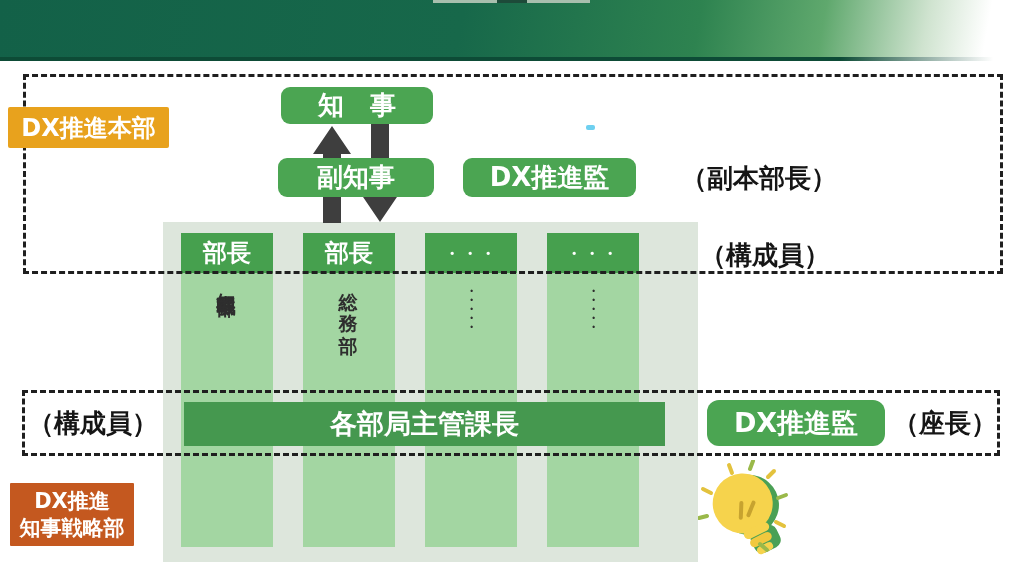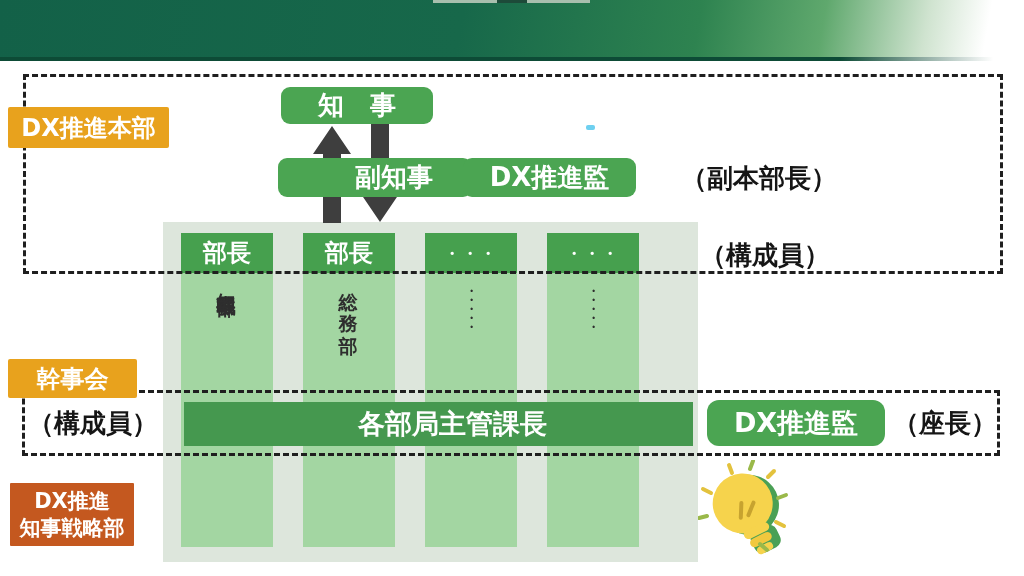--- a/index.html
+++ b/index.html
@@ -25,21 +25,21 @@
        color:#fff;font-weight:bold;border-radius:2px;text-align:center;}
   .tag-hq{left:8px;top:73px;width:161px;height:41px;background:#e8a21d;font-size:24px;margin-top:34px;}
   .tag-sec{left:8px;top:359px;width:129px;height:39px;background:#e8a21d;font-size:24px;}
   .tag-leader{left:10px;top:483px;width:124px;height:63px;background:#c4581f;font-size:21px;
               flex-direction:column;line-height:1.25;border-radius:1px;}
 
   
   .gbox{position:absolute;display:flex;align-items:center;justify-content:center;
         background:#4ba552;color:#fff;font-weight:bold;border-radius:9px;z-index:2;}
   .box-governor{left:281px;top:87px;width:152px;height:37px;font-size:26px;}
-  .box-vicegov{left:278px;top:158px;width:156px;height:39px;font-size:26px;padding-left:38px;}
+  .box-vicegov{left:278px;top:158px;width:156px;height:39px;font-size:26px;}
   .box-dxsup-top{left:463px;top:158px;width:173px;height:39px;font-size:26px;}
   .box-dxsup-bottom{left:707px;top:400px;width:178px;height:46px;font-size:27px;border-radius:12px;z-index:3;}
 
   
   .role{position:absolute;font-weight:bold;color:#151515;font-size:26px;z-index:2;}
 
   
   .arrows{position:absolute;left:296px;top:120px;z-index:1;}
 
   
@@ -50,21 +50,21 @@
   .col-head.txt{font-size:24px;}
   .col-head.dots{font-size:16px;letter-spacing:2px;padding-top:2px;box-sizing:border-box;}
   .col-body{position:absolute;top:56px;width:92px;height:160px;display:flex;align-items:flex-start;justify-content:center;}
   .col-body span{writing-mode:vertical-rl;text-orientation:upright;font-weight:bold;color:#2e2e2e;}
   .body-txt span{font-size:19px;letter-spacing:1px;}
   .body-dots span{font-size:12px;letter-spacing:9px;padding-top:6px;}
   .c0{left:18px;} .c1{left:140px;} .c2{left:262px;} .c3{left:384px;}
 
   
   .bar{position:absolute;display:flex;align-items:center;justify-content:center;color:#fff;font-weight:bold;}
-  .bar-chiefs{left:184px;top:402px;width:481px;height:44px;background:#45984f;font-size:27px;z-index:2;padding-left:28px;}
+  .bar-chiefs{left:184px;top:402px;width:481px;height:44px;background:#45984f;font-size:27px;z-index:2;}
   .bar-staff{left:184px;top:490px;width:481px;height:57px;background:#0e5a44;font-size:30px;z-index:2;}
 
   .bulb{position:absolute;left:698px;top:460px;z-index:2;}
   .cursor-artifact{position:absolute;left:586px;top:125px;width:9px;height:5px;background:#6ed0f0;border-radius:2px;}
 </style>
 </head>
 <body>
 
 <div class="stage">
 
@@ -108,21 +108,20 @@
   </svg>
 
   <div class="tag tag-hq">DX推進本部</div>
   <div class="gbox box-governor">知　事</div>
   <div class="gbox box-vicegov">副知事</div>
   <div class="gbox box-dxsup-top">DX推進監</div>
   <div class="role" style="left:681px;top:161px;">（副本部長）</div>
   <div class="role" style="left:700px;top:238px;">（構成員）</div>
   <div class="cursor-artifact"></div>
 
-  <div class="tag tag-sec">幹事会</div>
   <div class="role" style="left:28px;top:406px;">（構成員）</div>
   <div class="bar bar-chiefs">各部局主管課長</div>
   <div class="gbox box-dxsup-bottom">DX推進監</div>
   <div class="role" style="left:893px;top:406px;">（座長）</div>
 
   <div class="tag tag-leader">
     <span>DX推進</span>
     <span>知事戦略部</span>
   </div>
 

